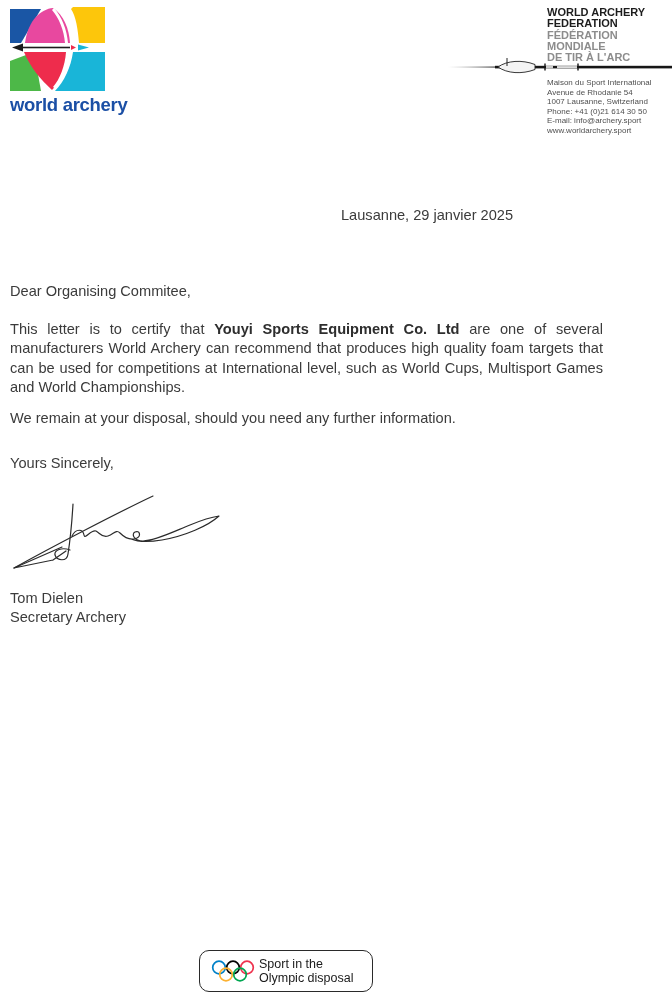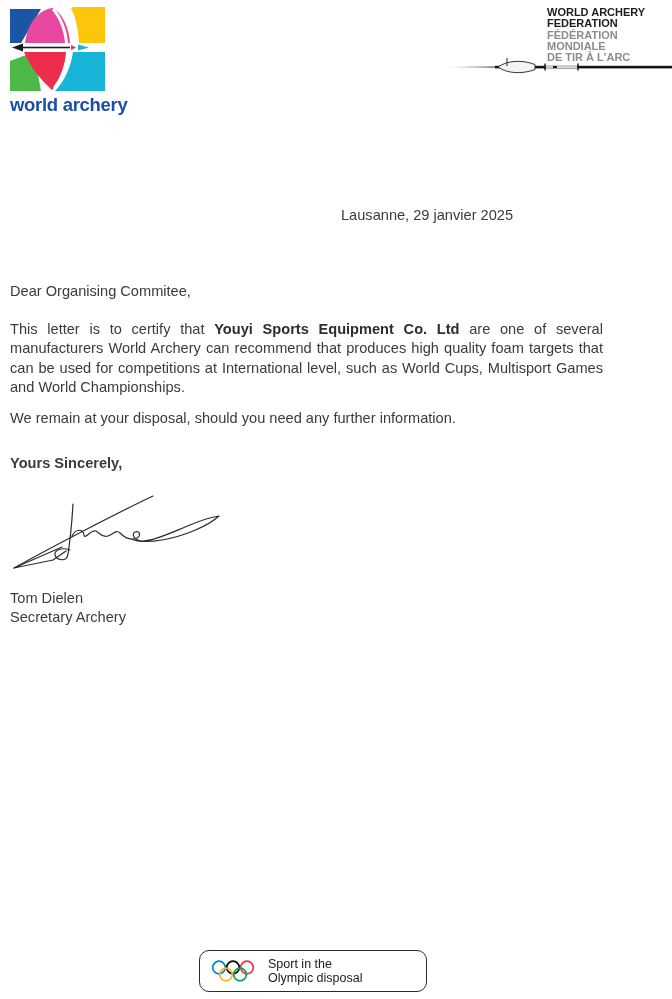--- a/index.html
+++ b/index.html
@@ -45,34 +45,34 @@
   
   .txt { color: #3b3b3b; font-size: 14.6px; line-height: 19.3px; }
   .date-line  { position: absolute; left: 341px; top: 206px; }
   .salutation { position: absolute; left: 10px;  top: 282px; }
   .body-para  {
     position: absolute; left: 10px; top: 320px; width: 593px;
     text-align: justify;
   }
   .body-para b { color: #2e2e2e; }
   .disposal   { position: absolute; left: 10px; top: 409px; }
-  .closing    { position: absolute; left: 10px; top: 454px; font-weight: bold; }
+  .closing    { position: absolute; left: 10px; top: 454px; }
 
   
   .signature { position: absolute; left: 10px; top: 486px; }
 
   .signer-name  { position: absolute; left: 10px; top: 589px; }
   .signer-title { position: absolute; left: 10px; top: 608px; }
 
   
   .olympic-badge {
     position: absolute; left: 199px; top: 950px;
-    width: 228px; height: 42px;
+    width: 174px; height: 42px;
     border: 1.5px solid #2a2a2a; border-radius: 10px;
-    display: flex; align-items: center; gap: 11px;
+    display: flex; align-items: center; gap: 2px;
     padding-left: 9px; background: #ffffff;
   }
   .badge-text { font-size: 12.5px; line-height: 14.5px; color: #1a1a1a; }
 </style>
 </head>
 <body>
 
 <div class="page">
 
   <div class="logo-block">
@@ -96,20 +96,28 @@
     </svg>
     <div class="logo-wordmark" style="color:#1b4fa5;">world archery</div>
   </div>
 
   <div class="letterhead-right">
     <div class="org-line">WORLD ARCHERY</div>
     <div class="org-line">FEDERATION</div>
     <div class="org-line fr">FÉDÉRATION</div>
     <div class="org-line fr">MONDIALE</div>
     <div class="org-line fr">DE TIR À L'ARC</div>
+    <div class="address-block">
+      <div class="address-line">Maison du Sport International</div>
+      <div class="address-line">Avenue de Rhodanie 54</div>
+      <div class="address-line">1007 Lausanne, Switzerland</div>
+      <div class="address-line">Phone: +41 (0)21 614 30 50</div>
+      <div class="address-line">E-mail: info@archery.sport</div>
+      <div class="address-line">www.worldarchery.sport</div>
+    </div>
   </div>
 
   <svg class="header-arrow" width="232" height="20" viewBox="0 0 232 20">
     <defs>
       <linearGradient id="shaftFade" x1="0" y1="0" x2="1" y2="0">
         <stop offset="0" stop-color="#bbbbbb" stop-opacity="0"></stop>
         <stop offset="1" stop-color="#777777" stop-opacity="1"></stop>
       </linearGradient>
     </defs>
     <rect x="8" y="9.2" width="50" height="1.8" fill="url(#shaftFade)"></rect>

